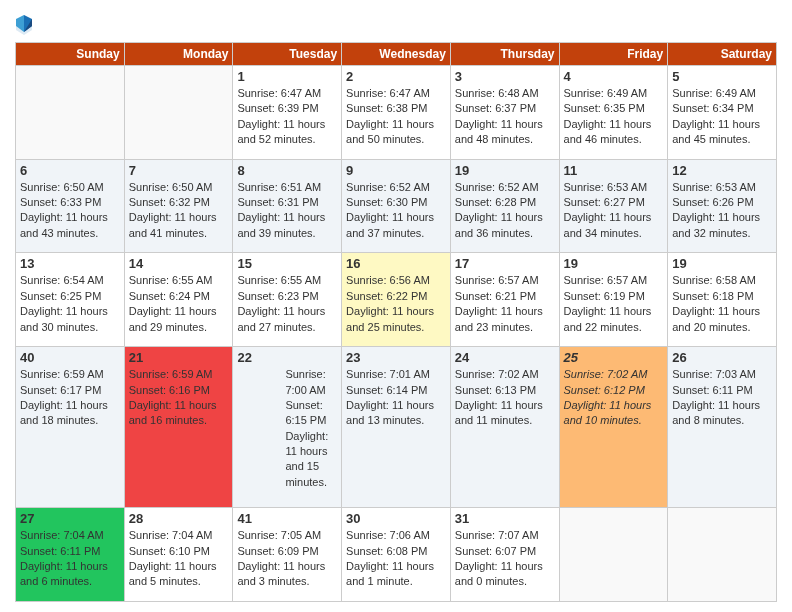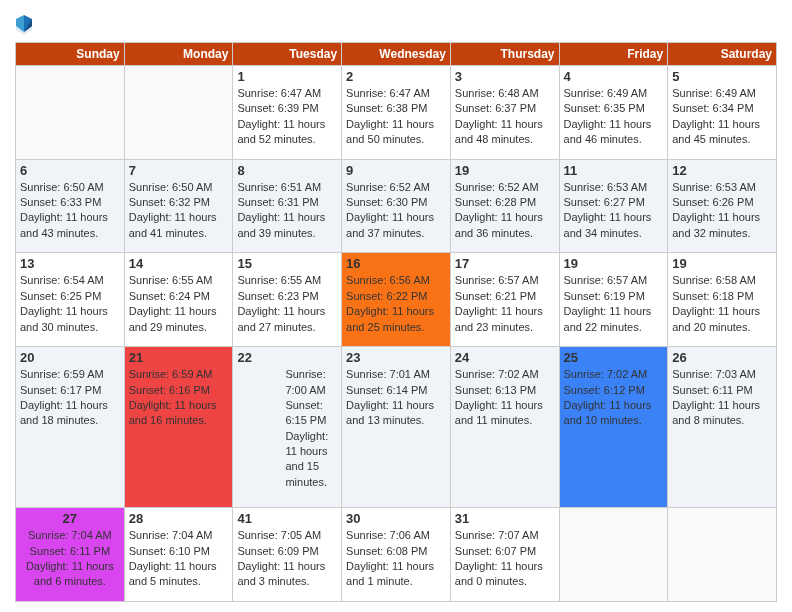--- a/index.html
+++ b/index.html
@@ -249,21 +249,21 @@
 Daylight: 11 hours
 and 29 minutes.</div>
           </td>
           <td style="background: rgb(255, 255, 255);">
             <span class="day-num">15</span>
             <div class="day-info" style="white-space: pre-line;">Sunrise: 6:55 AM
 Sunset: 6:23 PM
 Daylight: 11 hours
 and 27 minutes.</div>
           </td>
-          <td style="background: #f97316; margin-top: 39px;">
+          <td style="background: #fef9c3; margin-top: 39px;">
             <span class="day-num">16</span>
             <div class="day-info" style="white-space: pre-line;">Sunrise: 6:56 AM
 Sunset: 6:22 PM
 Daylight: 11 hours
 and 25 minutes.</div>
           </td>
           <td style="background: rgb(255, 255, 255);">
             <span class="day-num">17</span>
             <div class="day-info" style="white-space: pre-line;">Sunrise: 6:57 AM
 Sunset: 6:21 PM
@@ -280,21 +280,21 @@
           <td style="background: rgb(255, 255, 255);">
             <span class="day-num">19</span>
             <div class="day-info" style="white-space: pre-line;">Sunrise: 6:58 AM
 Sunset: 6:18 PM
 Daylight: 11 hours
 and 20 minutes.</div>
           </td>
         </tr>
         <tr>
           <td style="background: rgb(240, 244, 248);">
-            <span class="day-num">20</span>
+            <span class="day-num">40</span>
             <div class="day-info" style="white-space: pre-line;">Sunrise: 6:59 AM
 Sunset: 6:17 PM
 Daylight: 11 hours
 and 18 minutes.</div>
           </td>
           <td style="background: #ef4444;">
             <span class="day-num">21</span>
             <div class="day-info" style="white-space: pre-line;">Sunrise: 6:59 AM
 Sunset: 6:16 PM
 Daylight: 11 hours
@@ -314,37 +314,37 @@
 Daylight: 11 hours
 and 13 minutes.</div>
           </td>
           <td style="background: rgb(240, 244, 248);">
             <span class="day-num">24</span>
             <div class="day-info" style="white-space: pre-line;">Sunrise: 7:02 AM
 Sunset: 6:13 PM
 Daylight: 11 hours
 and 11 minutes.</div>
           </td>
-          <td style="background: #3b82f6;">
+          <td style="background: #fdba74; font-style: italic;">
             <span class="day-num">25</span>
             <div class="day-info" style="white-space: pre-line;">Sunrise: 7:02 AM
 Sunset: 6:12 PM
 Daylight: 11 hours
 and 10 minutes.</div>
           </td>
           <td style="background: rgb(240, 244, 248);">
             <span class="day-num">26</span>
             <div class="day-info" style="white-space: pre-line;">Sunrise: 7:03 AM
 Sunset: 6:11 PM
 Daylight: 11 hours
 and 8 minutes.</div>
           </td>
         </tr>
         <tr>
-          <td style="background: #d946ef; text-align: center;">
+          <td style="background: #22c55e;">
             <span class="day-num">27</span>
             <div class="day-info" style="white-space: pre-line;">Sunrise: 7:04 AM
 Sunset: 6:11 PM
 Daylight: 11 hours
 and 6 minutes.</div>
           </td>
           <td style="background: rgb(255, 255, 255);">
             <span class="day-num">28</span>
             <div class="day-info" style="white-space: pre-line;">Sunrise: 7:04 AM
 Sunset: 6:10 PM

